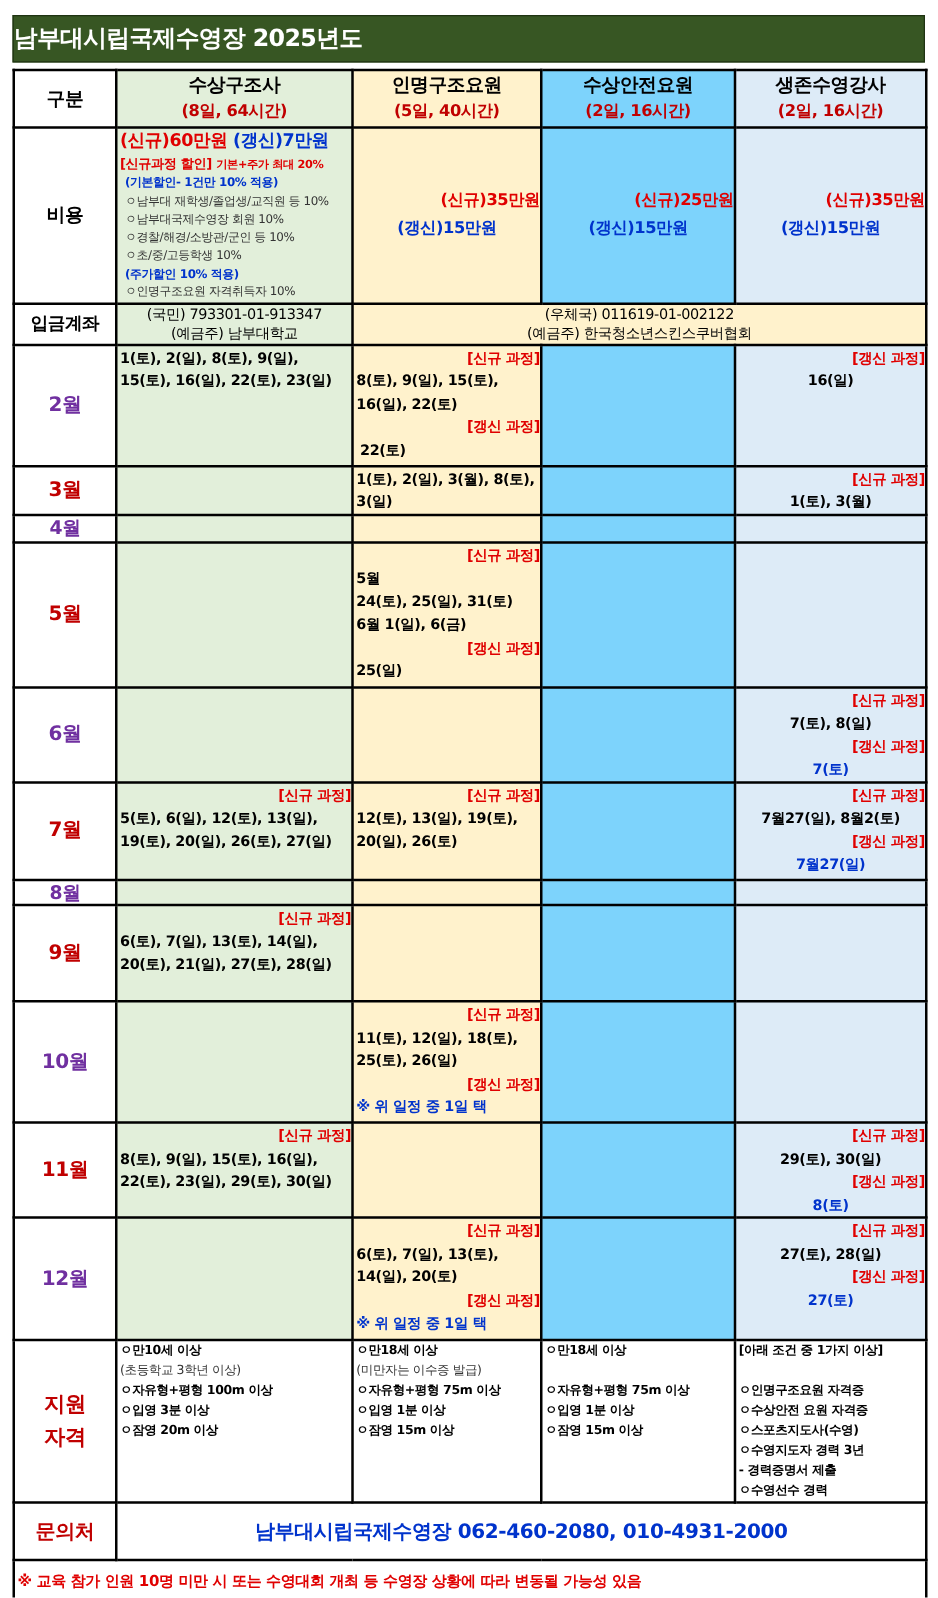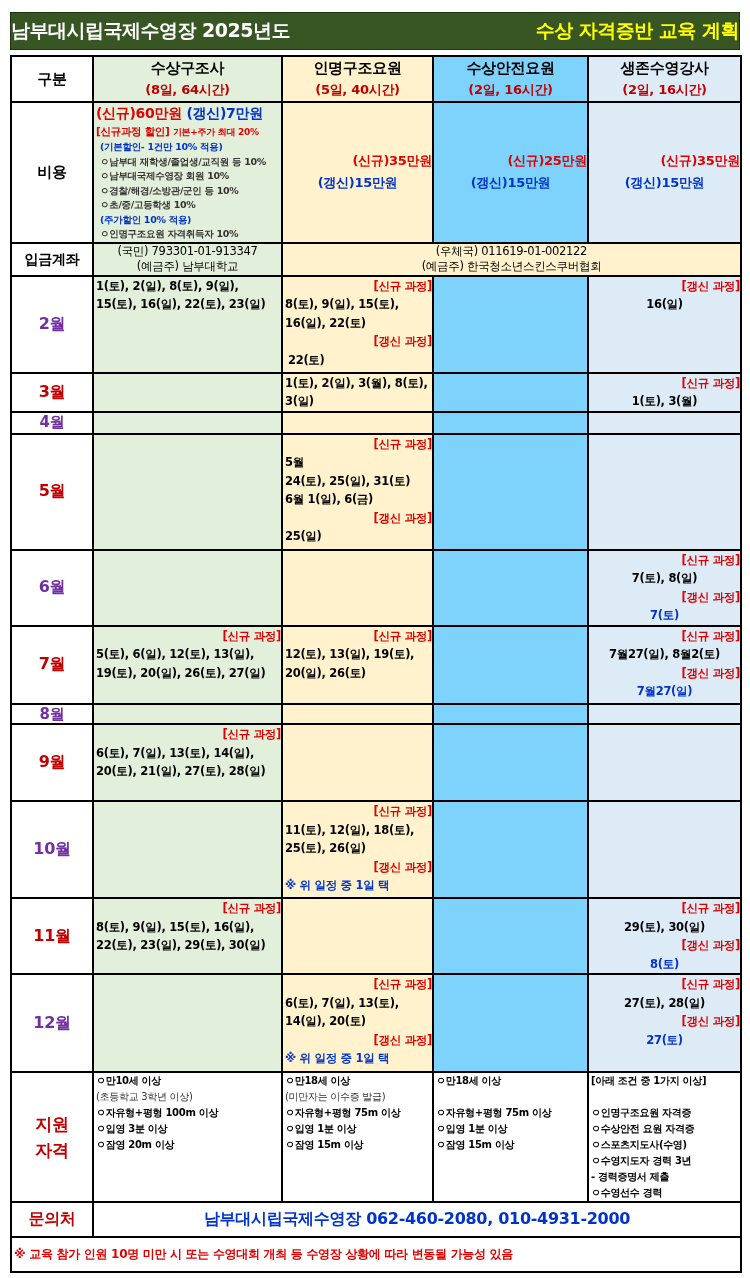--- a/index.html
+++ b/index.html
@@ -12,33 +12,32 @@
   .lbl { background: #ffffff; text-align: center; vertical-align: middle; font-size: 15px; font-weight: bold; color: #000; }
   .g { background: #e2efda; margin-left: 16px; } .y { background: #fff2cc; } .w { background: #7dd3fc; } .b { background: #ddebf7; }
   .hdr { text-align: center; vertical-align: middle; font-size: 15px; line-height: 22px; }
   .hdr .sub { color: #c00000; font-size: 13px; }
   .red { color: #e00000; text-align: right; } .blue { color: #0033cc; } .darkred { color: #c00000; } .purple { color: #7030a0; }
   .mon { text-align: center; vertical-align: middle; font-size: 16px; font-weight: bold; }
   .pl { padding-left: 2px; }
   .ctr { text-align: center; }
   .mid { vertical-align: middle; }
   .cost-main { font-size: 14px; line-height: 20px; }
-  .small { font-size: 9.5px; line-height: 14.5px; font-weight: bold; color: #333; }
+  .small { font-size: 9.5px; line-height: 14.5px; font-weight: normal; color: #333; }
   .small.b9 { font-weight: bold; }
   .req { font-size: 10px; line-height: 16px; }
   .req .nb { font-weight: normal; color: #333; }
   .contact { text-align: center; vertical-align: middle; color: #0033cc; font-size: 16px; }
   .note { color: #e00000; font-size: 12px; vertical-align: middle; padding-left: 2px; }
 </style>
 </head>
 <body>
 
 <div class="title-bar">
   <span>남부대시립국제수영장 2025년도</span>
-  <span class="hl">수상 자격증반 교육 계획</span>
 </div>
 
 <table>
   <colgroup>
       <col class="c0">
       <col class="c1">
       <col class="c2">
       <col class="c3">
       <col class="c4">
     </colgroup>
@@ -295,21 +294,21 @@
       <div style="height:16px"></div>
       <div>ㅇ인명구조요원 자격증</div>
       <div>ㅇ수상안전 요원 자격증</div>
       <div>ㅇ스포츠지도사(수영)</div>
       <div>ㅇ수영지도자 경력 3년</div>
       <div> - 경력증명서 제출</div>
       <div>ㅇ수영선수 경력</div>
     </td>
   </tr>
 
-  <tr style="height:35px">
+  <tr style="height:46px">
     <td class="lbl darkred" style="font-size:16px">문의처</td>
     <td colspan="4" class="contact">남부대시립국제수영장 062-460-2080, 010-4931-2000</td>
   </tr>
 
   <tr style="height:35px">
     <td colspan="5" class="note">※ 교육 참가 인원 10명 미만 시 또는 수영대회 개최 등 수영장 상황에 따라 변동될 가능성 있음</td>
   </tr>
 </tbody>
   </table>
 

